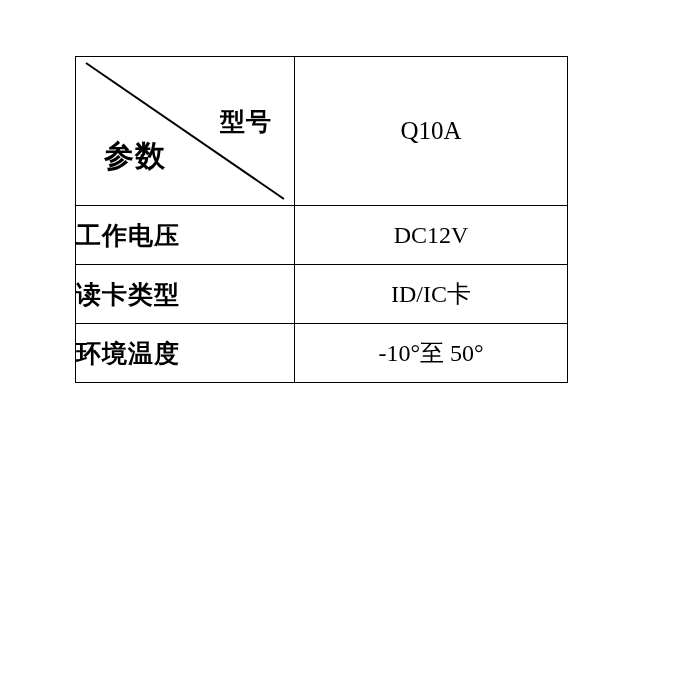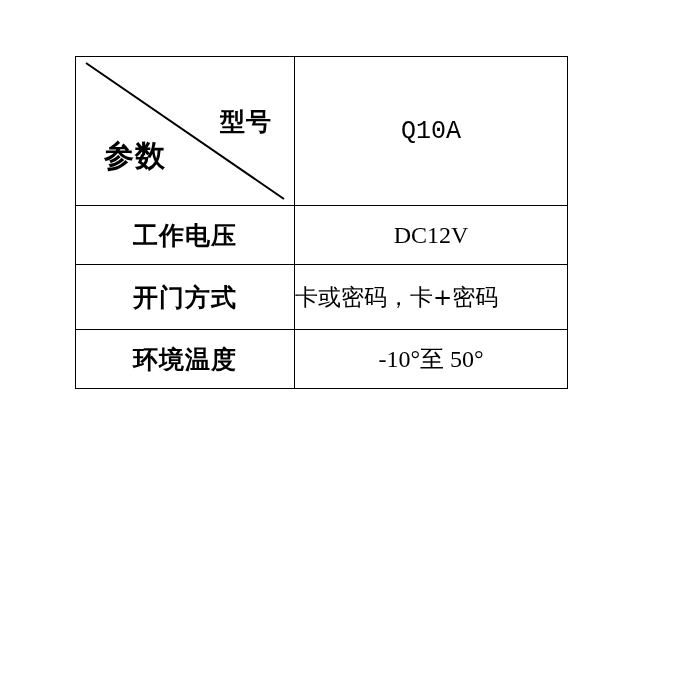--- a/index.html
+++ b/index.html
@@ -70,26 +70,26 @@
     font-size: 30px;
     font-weight: bold;
     font-family: "DejaVu Sans", sans-serif;
     letter-spacing: 1px;
   }
 
   .header-value {
     height: 148px;
     text-align: center;
     font-size: 25px;
-    font-family: Liberation Mono, monospace;
+    font-family: Liberation Serif, serif;
   }
 
   .row-label {
     height: 58px;
-    text-align: center;
+    text-align: left;
     font-size: 25px;
     font-weight: bold;
     font-family: "DejaVu Sans", sans-serif;
     letter-spacing: 1px;
   }
 
   .row-value {
     height: 58px;
     font-size: 24px;
     font-family: "Liberation Serif", serif;
@@ -126,25 +126,25 @@
           <span class="hdr-param">参数</span>
         </td>
         <td class="col-value header-value">Q10A</td>
       </tr>
 
       <tr>
         <td class="col-param row-label">工作电压</td>
         <td class="col-value row-value center">DC12V</td>
       </tr>
 
+      <tr>
+        <td class="col-param row-label">读卡类型</td>
+        <td class="col-value row-value center">ID/IC卡</td>
+      </tr>
 
-      <tr>
-        <td class="col-param row-label tall">开门方式</td>
-        <td class="col-value row-value cjk tall">卡或密码，卡+密码</td>
-      </tr>
 
 
 
       <tr>
         <td class="col-param row-label">环境温度</td>
         <td class="col-value row-value center">-10°至 50°</td>
       </tr>
 
     </tbody>
   </table>

